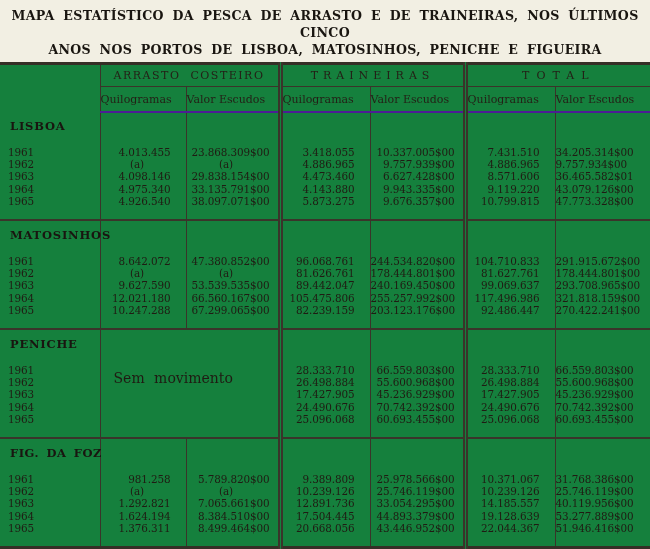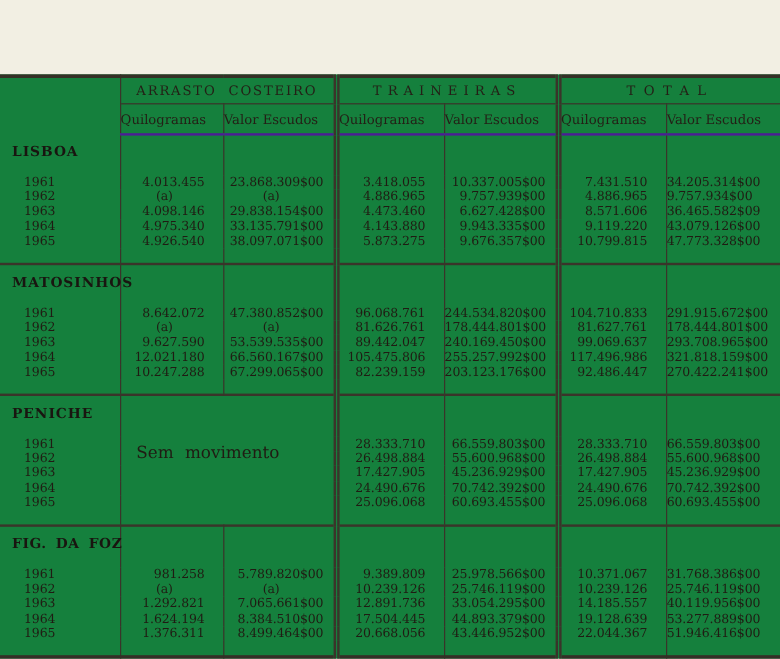--- a/index.html
+++ b/index.html
@@ -23,36 +23,40 @@
   .sp1{letter-spacing:1.5px;word-spacing:5px;}
   .sp2{letter-spacing:5px;}
   .sp3{letter-spacing:7px;}
   .sub{height:24px;font-size:11px;text-align:left;vertical-align:middle;
     border-bottom:2px solid #4c1d95;color:#241f16;}
   tbody.sep{border-top:2px solid #3a342a;}
   tr.label td{height:27px;vertical-align:top;}
   .sec-name{font-weight:bold;font-size:11.5px;letter-spacing:0.8px;padding:7px 0 0 10px;color:#191510;}
   .sec-name.wsp{word-spacing:3px;letter-spacing:0.5px;}
   tr.data td{height:12px;line-height:12.2px;font-size:10.4px;letter-spacing:-0.1px;color:#201b13;}
-  td.year{text-align:left;padding-left:20px;margin-top:36px;}
+  td.year{text-align:left;padding-left:8px;margin-top:36px;}
   td.k{text-align:right;padding-right:15px;}
   td.v{text-align:right;padding-right:8px;}
   td.v6{text-align:left;padding-right:6px;margin-left:43px;}
   td.fn{text-align:center;padding-right:12px;font-size:9.5px;}
   tr.spacer td{height:12px;}
   .merged{vertical-align:top;text-align:left;padding:40px 0 0 13px;
     font-size:14px;word-spacing:5px;color:#201b13;}
   .footnote{position:absolute;top:548px;left:46px;font-size:11px;color:#241f16;word-spacing:4px;}
   .footnote .txt{margin-left:15px;}
 </style>
 </head>
 <body>
 
 <div class="page">
 
+  <div class="title">
+    <div>MAPA ESTATÍSTICO DA PESCA DE ARRASTO E DE TRAINEIRAS, NOS ÚLTIMOS CINCO</div>
+    <div>ANOS NOS PORTOS DE LISBOA, MATOSINHOS, PENICHE E FIGUEIRA</div>
+  </div>
 
   <table>
     <colgroup>
       <col class="c0">
         <col class="c1">
         <col class="c2">
         <col class="c3">
         <col class="c4">
         <col class="c5">
         <col class="c6">
@@ -102,21 +106,21 @@
         <td class="k br1">4.886.965</td>
         <td class="v6">9.757.934$00</td>
       </tr>
       <tr class="data">
         <td class="year br1">1963</td>
         <td class="k br1">4.098.146</td>
         <td class="v brd">29.838.154$00</td>
         <td class="k br1">4.473.460</td>
         <td class="v brd">6.627.428$00</td>
         <td class="k br1">8.571.606</td>
-        <td class="v6">36.465.582$09</td>
+        <td class="v6">36.465.582$01</td>
       </tr>
       <tr class="data">
         <td class="year br1">1964</td>
         <td class="k br1">4.975.340</td>
         <td class="v brd">33.135.791$00</td>
         <td class="k br1">4.143.880</td>
         <td class="v brd">9.943.335$00</td>
         <td class="k br1">9.119.220</td>
         <td class="v6">43.079.126$00</td>
       </tr>

